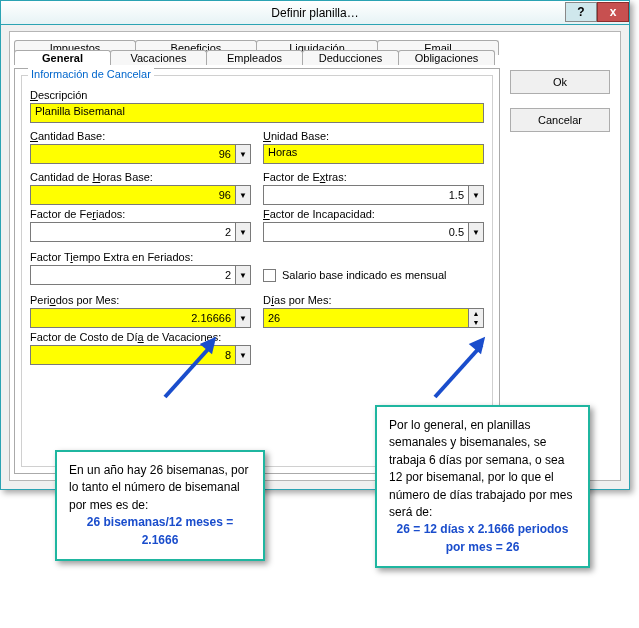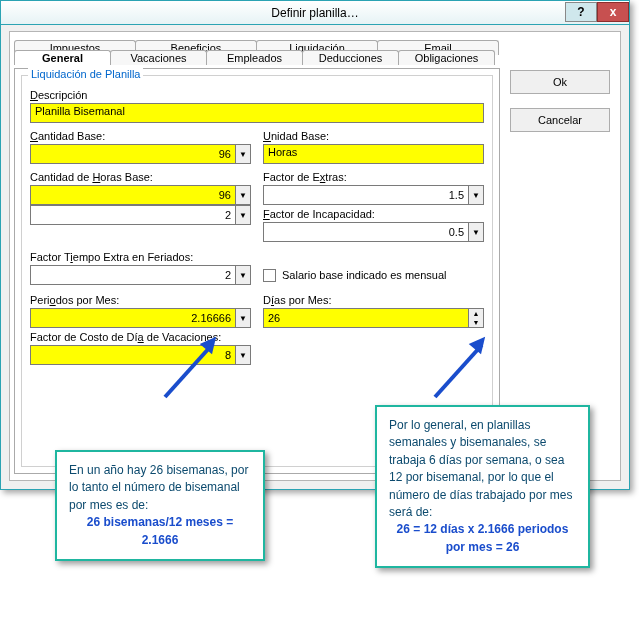--- a/index.html
+++ b/index.html
@@ -212,21 +212,21 @@
   
   .callout {
     position: absolute;
     background: #fff;
     border: 2px solid #1fb6a0;
     box-shadow: 3px 3px 6px rgba(0,0,0,0.4);
     padding: 10px 12px;
     font-size: 12px;
     line-height: 1.45;
   }
-  .callout .norm { color:#0c4a6e; }
+  .callout .norm { color:#000000; }
   .callout .em { color:#1a4dcc; font-weight:bold; text-align:center; display:block; }
   .arrow-line{
     position:absolute;
     background:#1a4dcc;
     transform-origin: left center;
   }
   .arrow-head{
     position:absolute;
     width:0;height:0;
     border-left:8px solid transparent;
@@ -258,21 +258,21 @@
         <div class="tab active" style="width:97px">General</div>
         <div class="tab" style="width:97px">Vacaciones</div>
         <div class="tab" style="width:97px">Empleados</div>
         <div class="tab" style="width:97px">Deducciones</div>
         <div class="tab" style="width:97px">Obligaciones</div>
       </div>
     </div>
 
     <div class="tabpage">
       <div class="groupbox">
-        <div class="legend">Liquidación de Planilla</div>
+        <div class="legend">Información de Cancelar</div>
         <div class="form-grid">
 
           <div class="row">
             <div class="cell" style="flex:2">
               <div class="lbl"><span></span><span class="ul">D</span><span>escripción</span></div>
               <div class="fld">
                   <div class="textbox hl" style="text-align:left">Planilla Bisemanal</div>
                 </div>
             </div>
           </div>
@@ -305,20 +305,21 @@
               <div class="lbl"><span>Factor de E</span><span class="ul">x</span><span>tras:</span></div>
               <div class="combo">
                 <div class="val">1.5</div>
                 <div class="drop">▼</div>
               </div>
             </div>
           </div>
 
           <div class="row">
             <div class="cell">
+              <div class="lbl"><span>Factor de Fe</span><span class="ul">r</span><span>iados:</span></div>
               <div class="combo">
                 <div class="val">2</div>
                 <div class="drop">▼</div>
               </div>
             </div>
             <div class="cell">
               <div class="lbl"><span></span><span class="ul">F</span><span>actor de Incapacidad:</span></div>
               <div class="combo">
                 <div class="val">0.5</div>
                 <div class="drop">▼</div>

